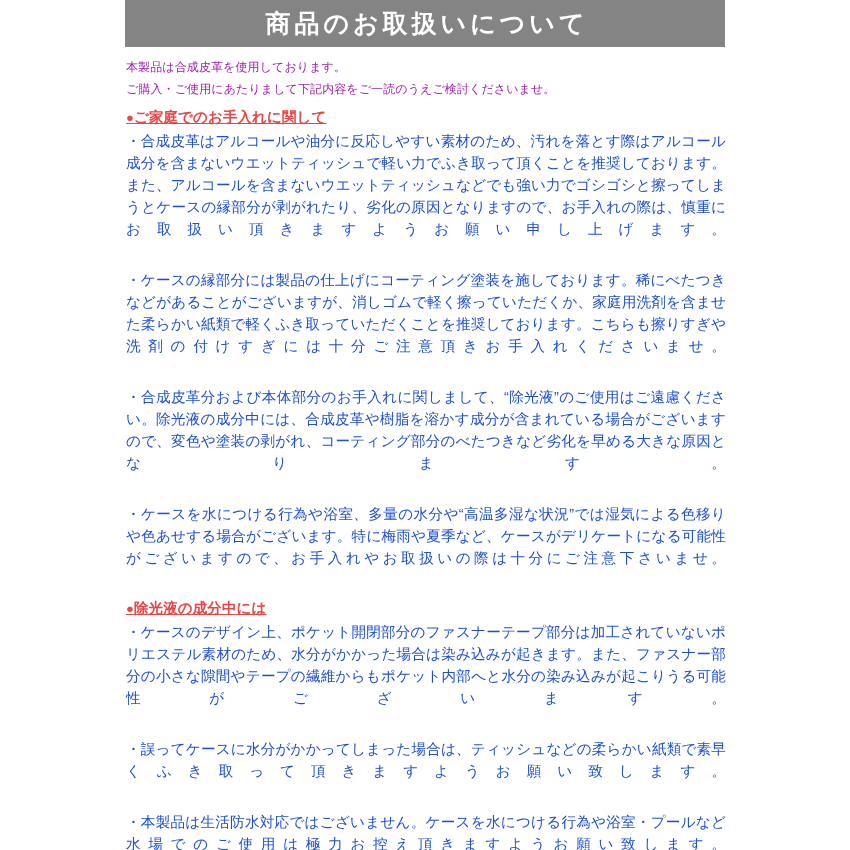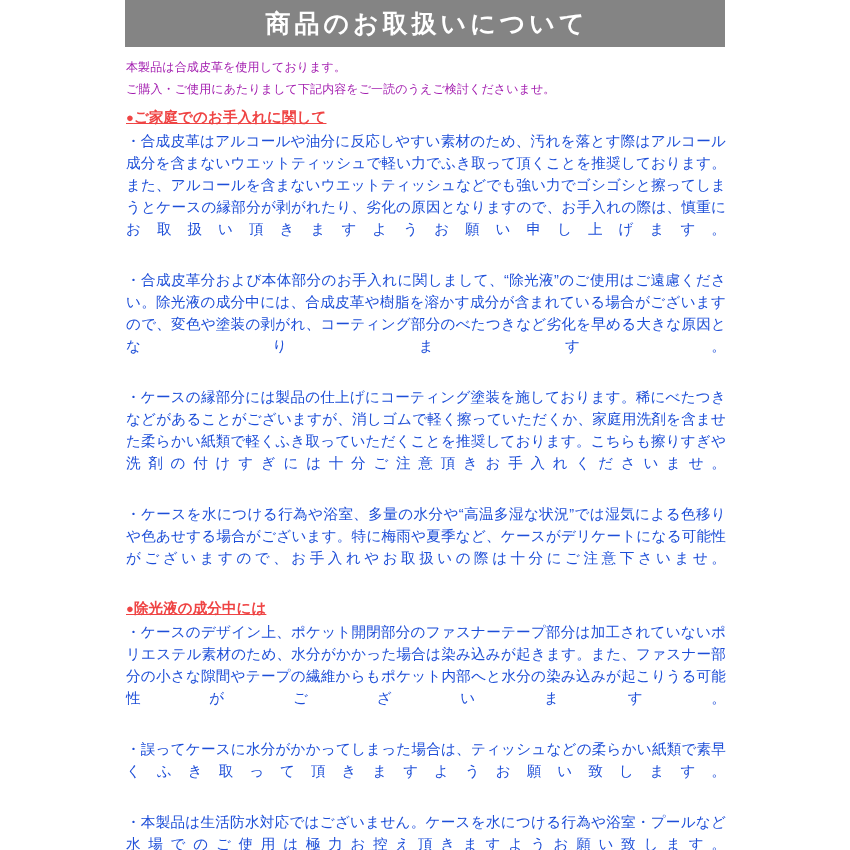--- a/index.html
+++ b/index.html
@@ -114,22 +114,22 @@
     <div class="intro">
       <span class="intro-line">本製品は合成皮革を使用しております。</span>
       <span class="intro-line">ご購入・ご使用にあたりまして下記内容をご一読のうえご検討くださいませ。</span>
     </div>
 
     <div class="section">
       <div class="section-heading">
         <span class="dot">●</span><span>ご家庭でのお手入れに関して</span>
       </div>
       <p class="para">・合成皮革はアルコールや油分に反応しやすい素材のため、汚れを落とす際はアルコール成分を含まないウエットティッシュで軽い力でふき取って頂くことを推奨しております。また、アルコールを含まないウエットティッシュなどでも強い力でゴシゴシと擦ってしまうとケースの縁部分が剥がれたり、劣化の原因となりますので、お手入れの際は、慎重にお取扱い頂きますようお願い申し上げます。</p>
+      <p class="para">・ケースの縁部分には製品の仕上げにコーティング塗装を施しております。稀にべたつきなどがあることがございますが、消しゴムで軽く擦っていただくか、家庭用洗剤を含ませた柔らかい紙類で軽くふき取っていただくことを推奨しております。こちらも擦りすぎや洗剤の付けすぎには十分ご注意頂きお手入れくださいませ。</p>
       <p class="para">・合成皮革分および本体部分のお手入れに関しまして、“除光液”のご使用はご遠慮ください。除光液の成分中には、合成皮革や樹脂を溶かす成分が含まれている場合がございますので、変色や塗装の剥がれ、コーティング部分のべたつきなど劣化を早める大きな原因となります。</p>
-      <p class="para">・ケースの縁部分には製品の仕上げにコーティング塗装を施しております。稀にべたつきなどがあることがございますが、消しゴムで軽く擦っていただくか、家庭用洗剤を含ませた柔らかい紙類で軽くふき取っていただくことを推奨しております。こちらも擦りすぎや洗剤の付けすぎには十分ご注意頂きお手入れくださいませ。</p>
       <p class="para">・ケースを水につける行為や浴室、多量の水分や“高温多湿な状況”では湿気による色移りや色あせする場合がございます。特に梅雨や夏季など、ケースがデリケートになる可能性がございますので、お手入れやお取扱いの際は十分にご注意下さいませ。</p>
     </div>
 
     <div class="section">
       <div class="section-heading">
         <span class="dot">●</span><span>除光液の成分中には</span>
       </div>
       <p class="para">・ケースのデザイン上、ポケット開閉部分のファスナーテープ部分は加工されていないポリエステル素材のため、水分がかかった場合は染み込みが起きます。また、ファスナー部分の小さな隙間やテープの繊維からもポケット内部へと水分の染み込みが起こりうる可能性がございます。</p>
       <p class="para">・誤ってケースに水分がかかってしまった場合は、ティッシュなどの柔らかい紙類で素早くふき取って頂きますようお願い致します。</p>
       <p class="para">・本製品は生活防水対応ではございません。ケースを水につける行為や浴室・プールなど水場でのご使用は極力お控え頂きますようお願い致します。</p>

